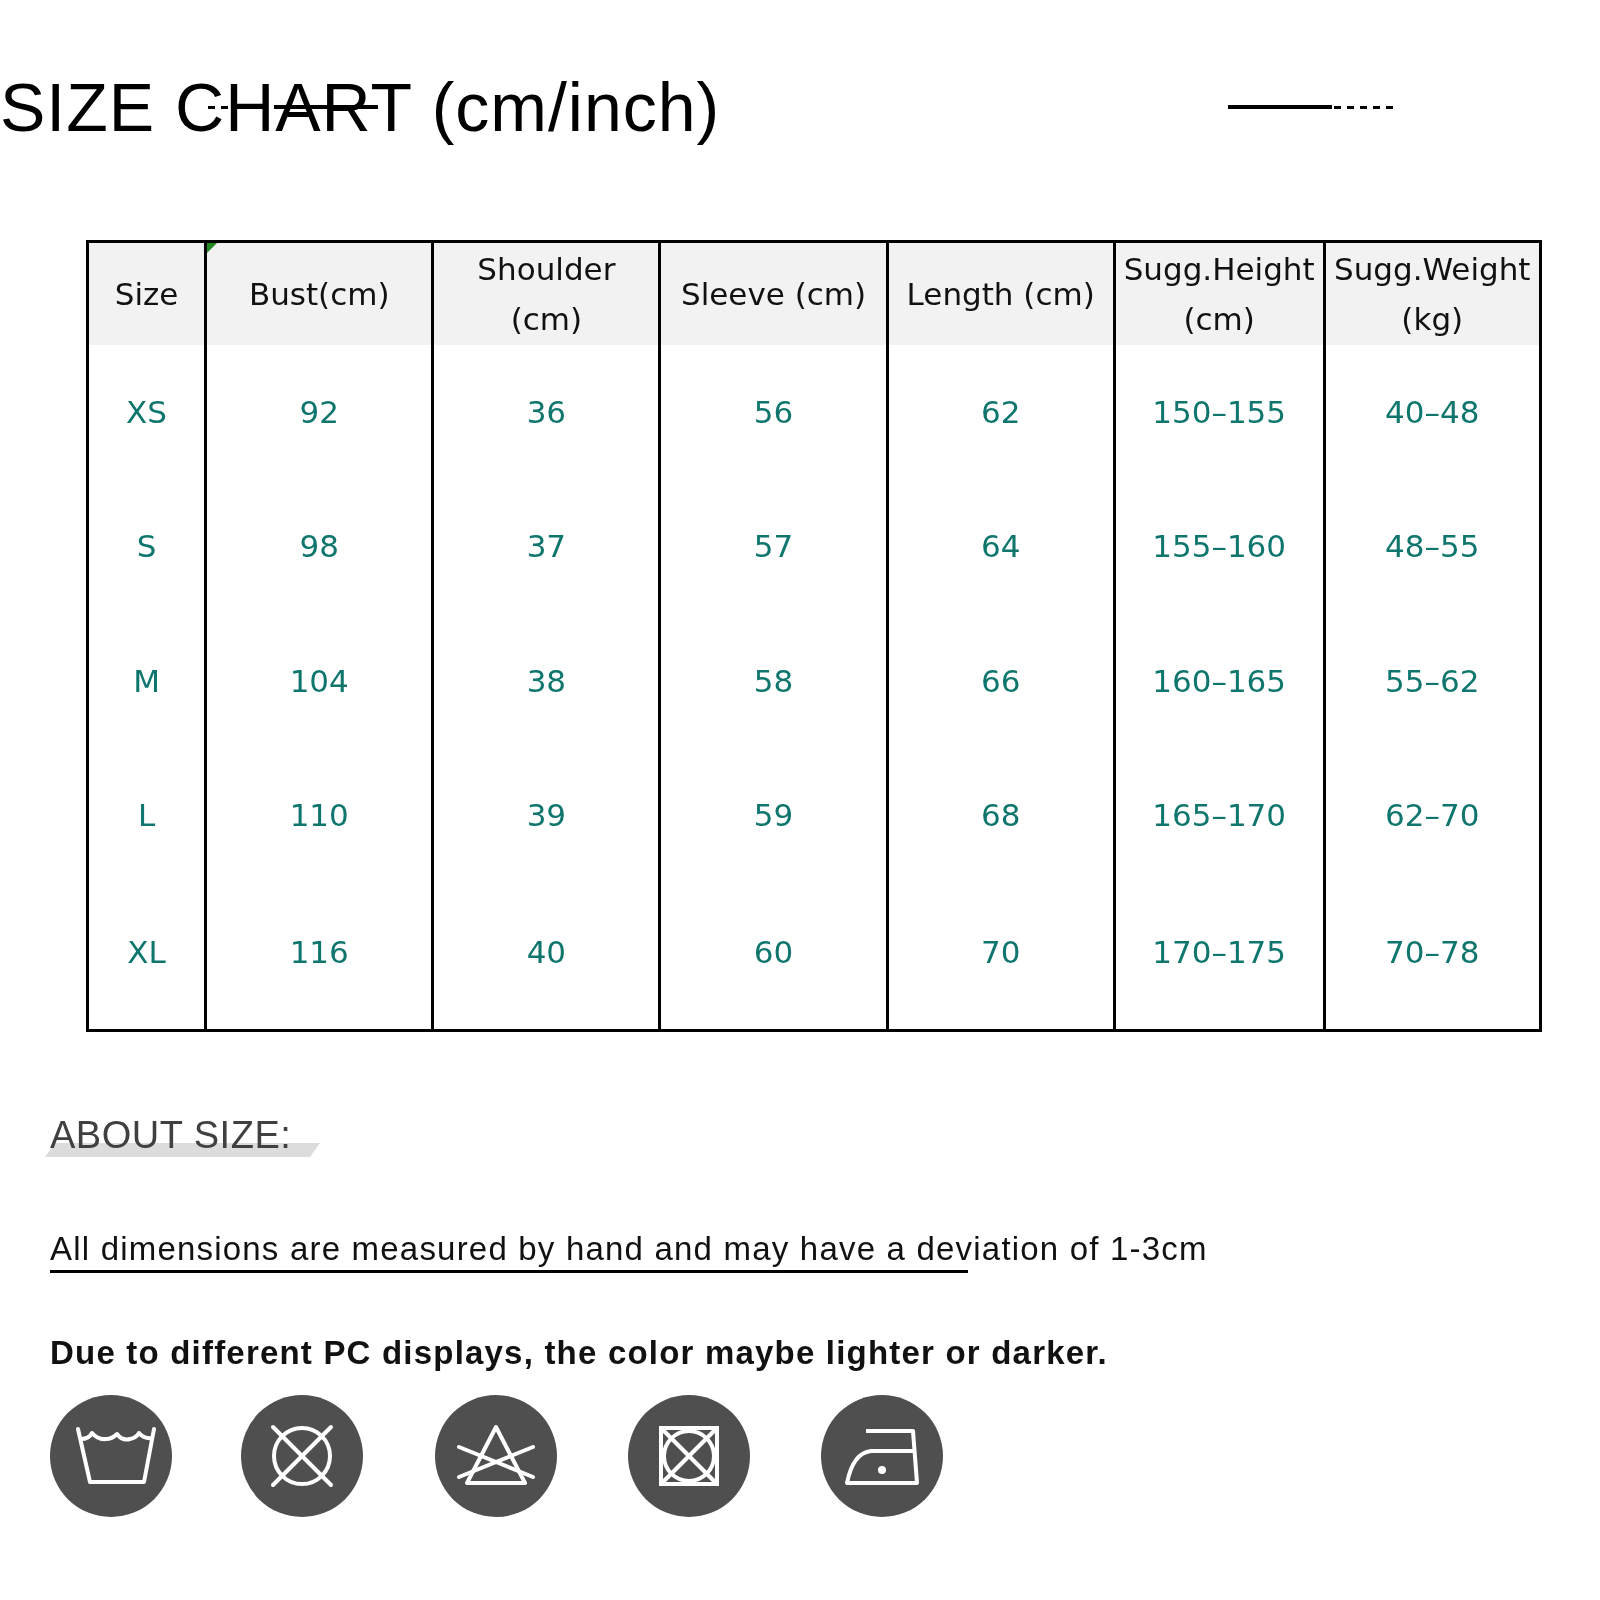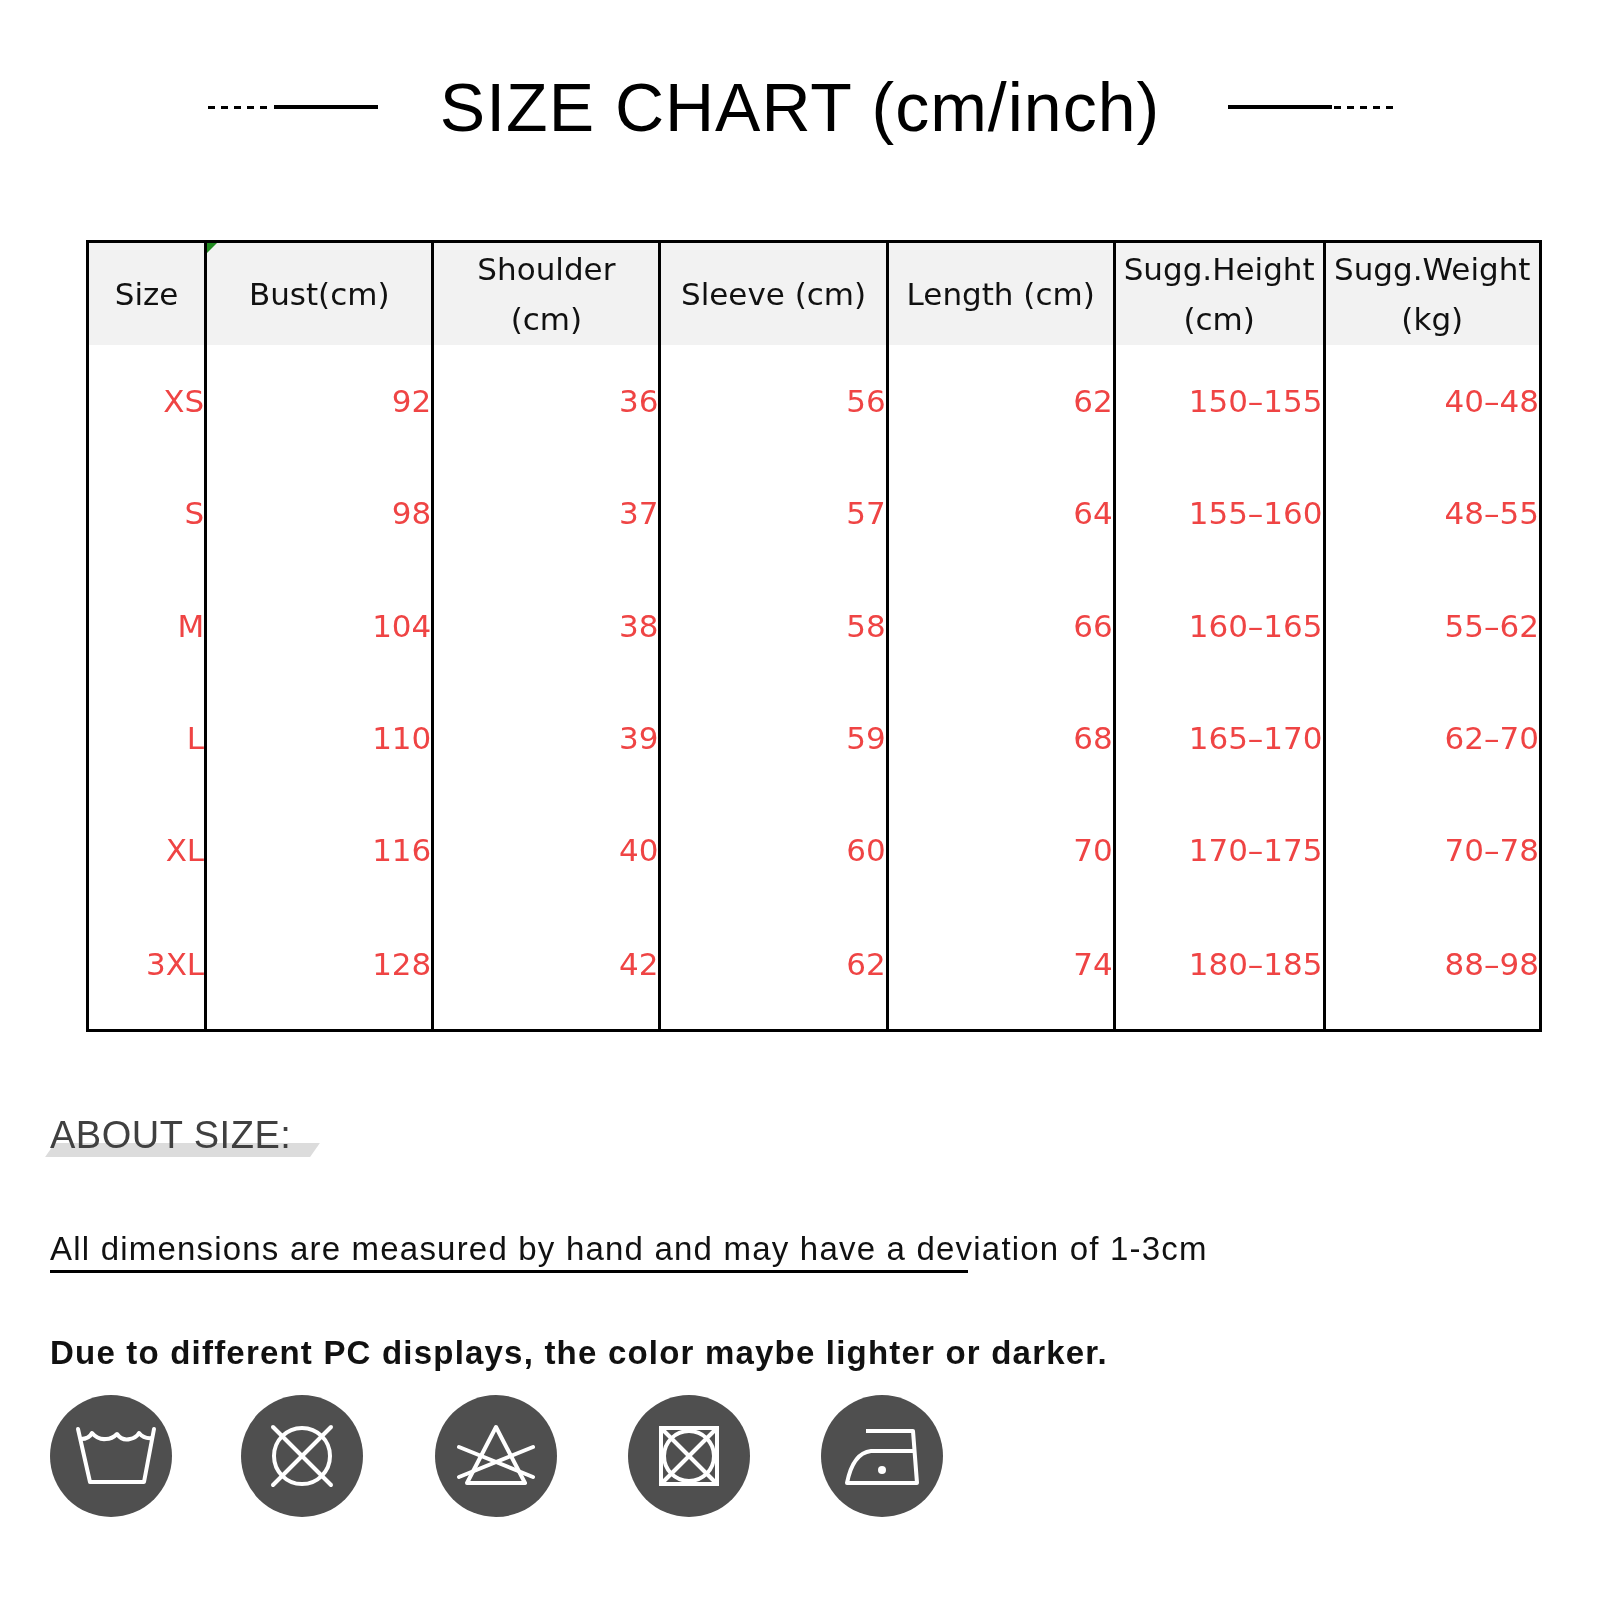--- a/index.html
+++ b/index.html
@@ -5,21 +5,21 @@
     html, body { margin: 0; padding: 0; background: #ffffff; }
     body {
       width: 1600px; height: 1600px; position: relative; overflow: hidden;
       font-family: "DejaVu Sans", sans-serif; color: #111111;
     }
     
     .title-row {
       position: absolute; top: 62px; left: 0; width: 1600px; height: 90px;
     }
     .title {
-      position: absolute; left: 0; width: 1600px; top: 0; text-align: center;
+      position: absolute; left: 0; width: 1600px; top: 0; text-align: left;
       font-family: "Liberation Sans", sans-serif; font-size: 68px; line-height: 90px;
       letter-spacing: 1px; color: #000;
     }
     .deco { position: absolute; top: 43px; height: 4px; }
     .deco .dash { position: absolute; top: 1px; height: 3px;
       background: repeating-linear-gradient(90deg, #000 0 7px, transparent 7px 13px); }
     .deco .solid { position: absolute; top: 0; height: 4px; background: #000; }
     .deco-left { left: 208px; width: 170px; }
     .deco-left .dash { left: 0; width: 64px; }
     .deco-left .solid { left: 66px; width: 104px; }
@@ -40,21 +40,21 @@
       text-align: center; vertical-align: middle; padding: 0;
       border-left: 3px solid #000;
     }
     .size-table th:first-child, .size-table td:first-child { border-left: none; }
     .size-table thead tr { height: 102px; }
     .size-table th {
       background: #f2f2f2; font-weight: normal; font-size: 31px; line-height: 50px;
       color: #111;
     }
     .size-table th.corner { position: relative; margin-top: 45px; }
-    .size-table td { font-size: 31px; color: #ef4444; height: 86px; text-align: right; }
+    .size-table td { font-size: 31px; color: #0f766e; height: 86px; }
     .size-table tbody tr:last-child td { padding-bottom: 8px; }
     .green-mark {
       position: absolute; left: 0; top: 0; width: 0; height: 0;
       border-top: 10px solid #1f8a1f; border-right: 10px solid transparent;
     }
 
     
     .about-title {
       position: absolute; left: 50px; top: 1114px; font-size: 38px; font-weight: normal;
       font-family: "Liberation Sans", sans-serif; color: #404040; letter-spacing: 0.5px;
@@ -178,29 +178,20 @@
       </tr>
       <tr>
         <td>XL</td>
         <td>116</td>
         <td>40</td>
         <td>60</td>
         <td>70</td>
         <td>170–175</td>
         <td>70–78</td>
       </tr>
-      <tr>
-        <td>3XL</td>
-        <td>128</td>
-        <td>42</td>
-        <td>62</td>
-        <td>74</td>
-        <td>180–185</td>
-        <td>88–98</td>
-      </tr>
     </tbody>
   </table>
 </div>
 
 <div class="about-highlight"></div>
 <div class="about-title">ABOUT SIZE:</div>
 <div class="note note-1">All dimensions are measured by hand and may have a deviation of 1-3cm</div>
 <div class="divider"></div>
 <div class="note note-2">Due to different PC displays, the color maybe lighter or darker.</div>
 

